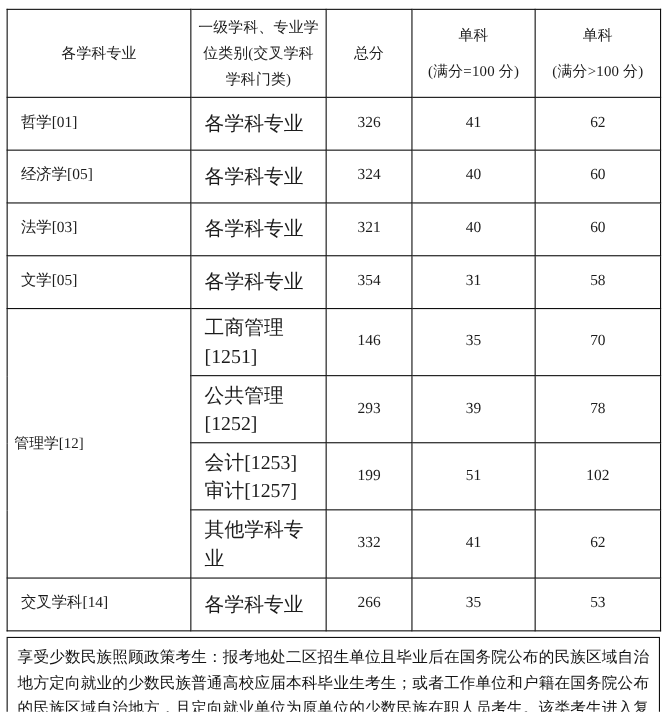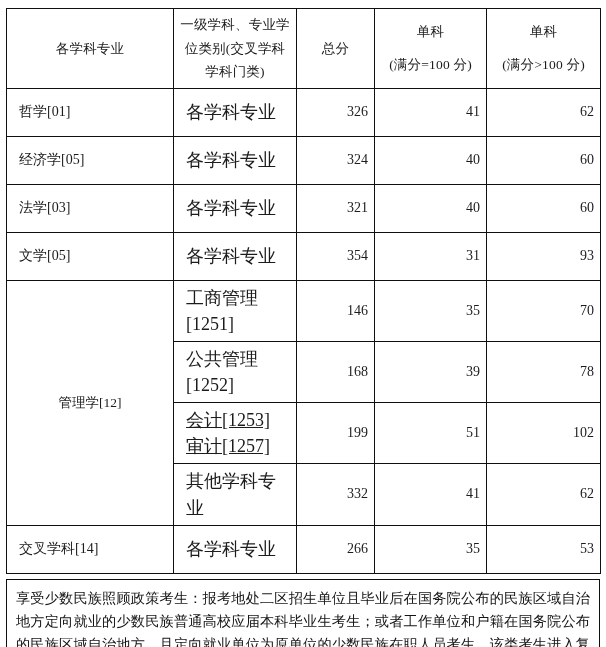--- a/index.html
+++ b/index.html
@@ -62,34 +62,33 @@
     text-align: left;
     padding-left: 12px;
     font-size: 14px;
   }
   .drow td.major {
     text-align: left;
     padding-left: 12px;
     font-size: 18px;
   }
   .drow td.num {
-    text-align: right;
+    text-align: center;
     font-size: 14px;
   }
   td.group-cat {
-    text-align: center;
+    text-align: left;
     padding-left: 12px;
     vertical-align: middle;
     font-size: 14.5px;
   }
   td.two-line-major {
     line-height: 1.35;
     padding-top: 5px;
     padding-bottom: 5px;
-    text-decoration: underline;
   }
   td.two-line-major .ml { display: block; }
 
   .footnote {
     width: 594px;
     margin-top: 5px;
     border: 1.4px solid #0f0f0f;
     box-sizing: border-box;
     padding: 7px 9px 9px 9px;
     font-size: 14.2px;
@@ -153,34 +152,34 @@
         <td class="num">321</td>
         <td class="num">40</td>
         <td class="num">60</td>
       </tr>
 
       <tr class="drow">
         <td class="cat">文学[05]</td>
         <td class="major">各学科专业</td>
         <td class="num">354</td>
         <td class="num">31</td>
-        <td class="num">93</td>
+        <td class="num">58</td>
       </tr>
 
       <tr class="drow">
         <td class="group-cat" rowspan="4">管理学[12]</td>
         <td class="major">工商管理[1251]</td>
         <td class="num">146</td>
         <td class="num">35</td>
         <td class="num">70</td>
       </tr>
 
       <tr class="drow">
         <td class="major">公共管理[1252]</td>
-        <td class="num">168</td>
+        <td class="num">293</td>
         <td class="num">39</td>
         <td class="num">78</td>
       </tr>
 
       <tr class="drow">
         <td class="major two-line-major">
           <span class="ml">会计[1253]</span>
           <span class="ml">审计[1257]</span>
         </td>
         <td class="num">199</td>

